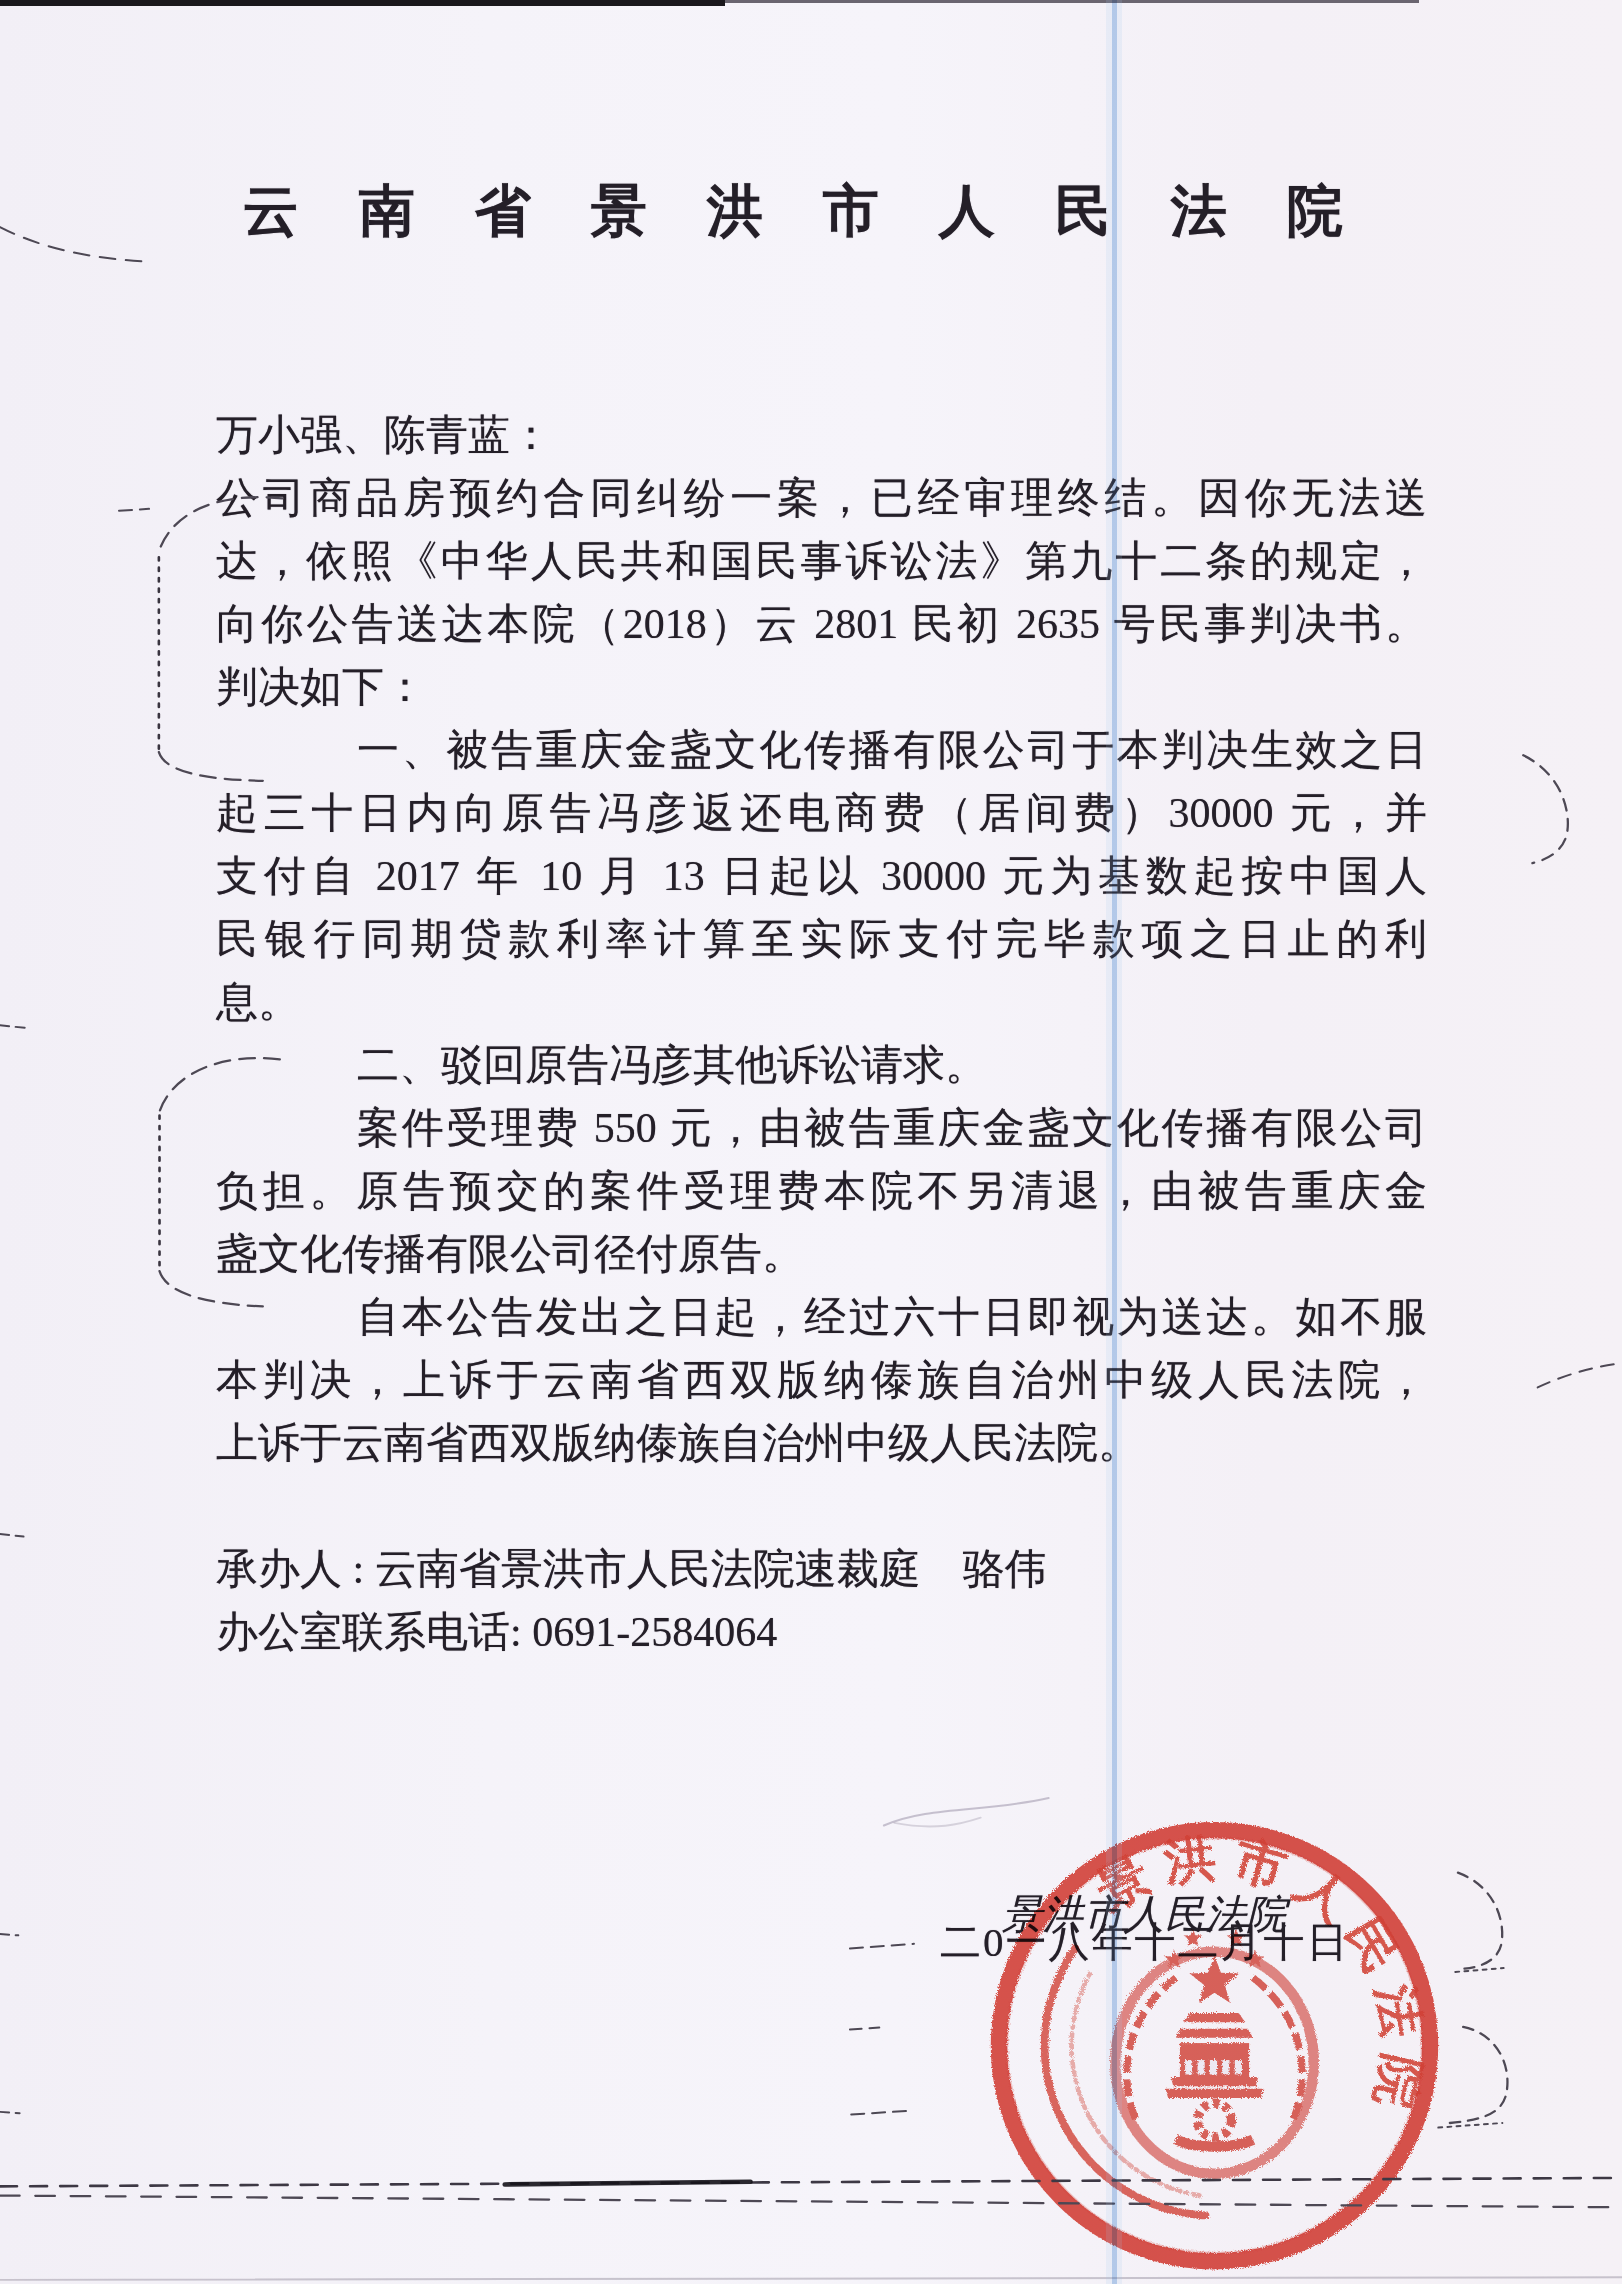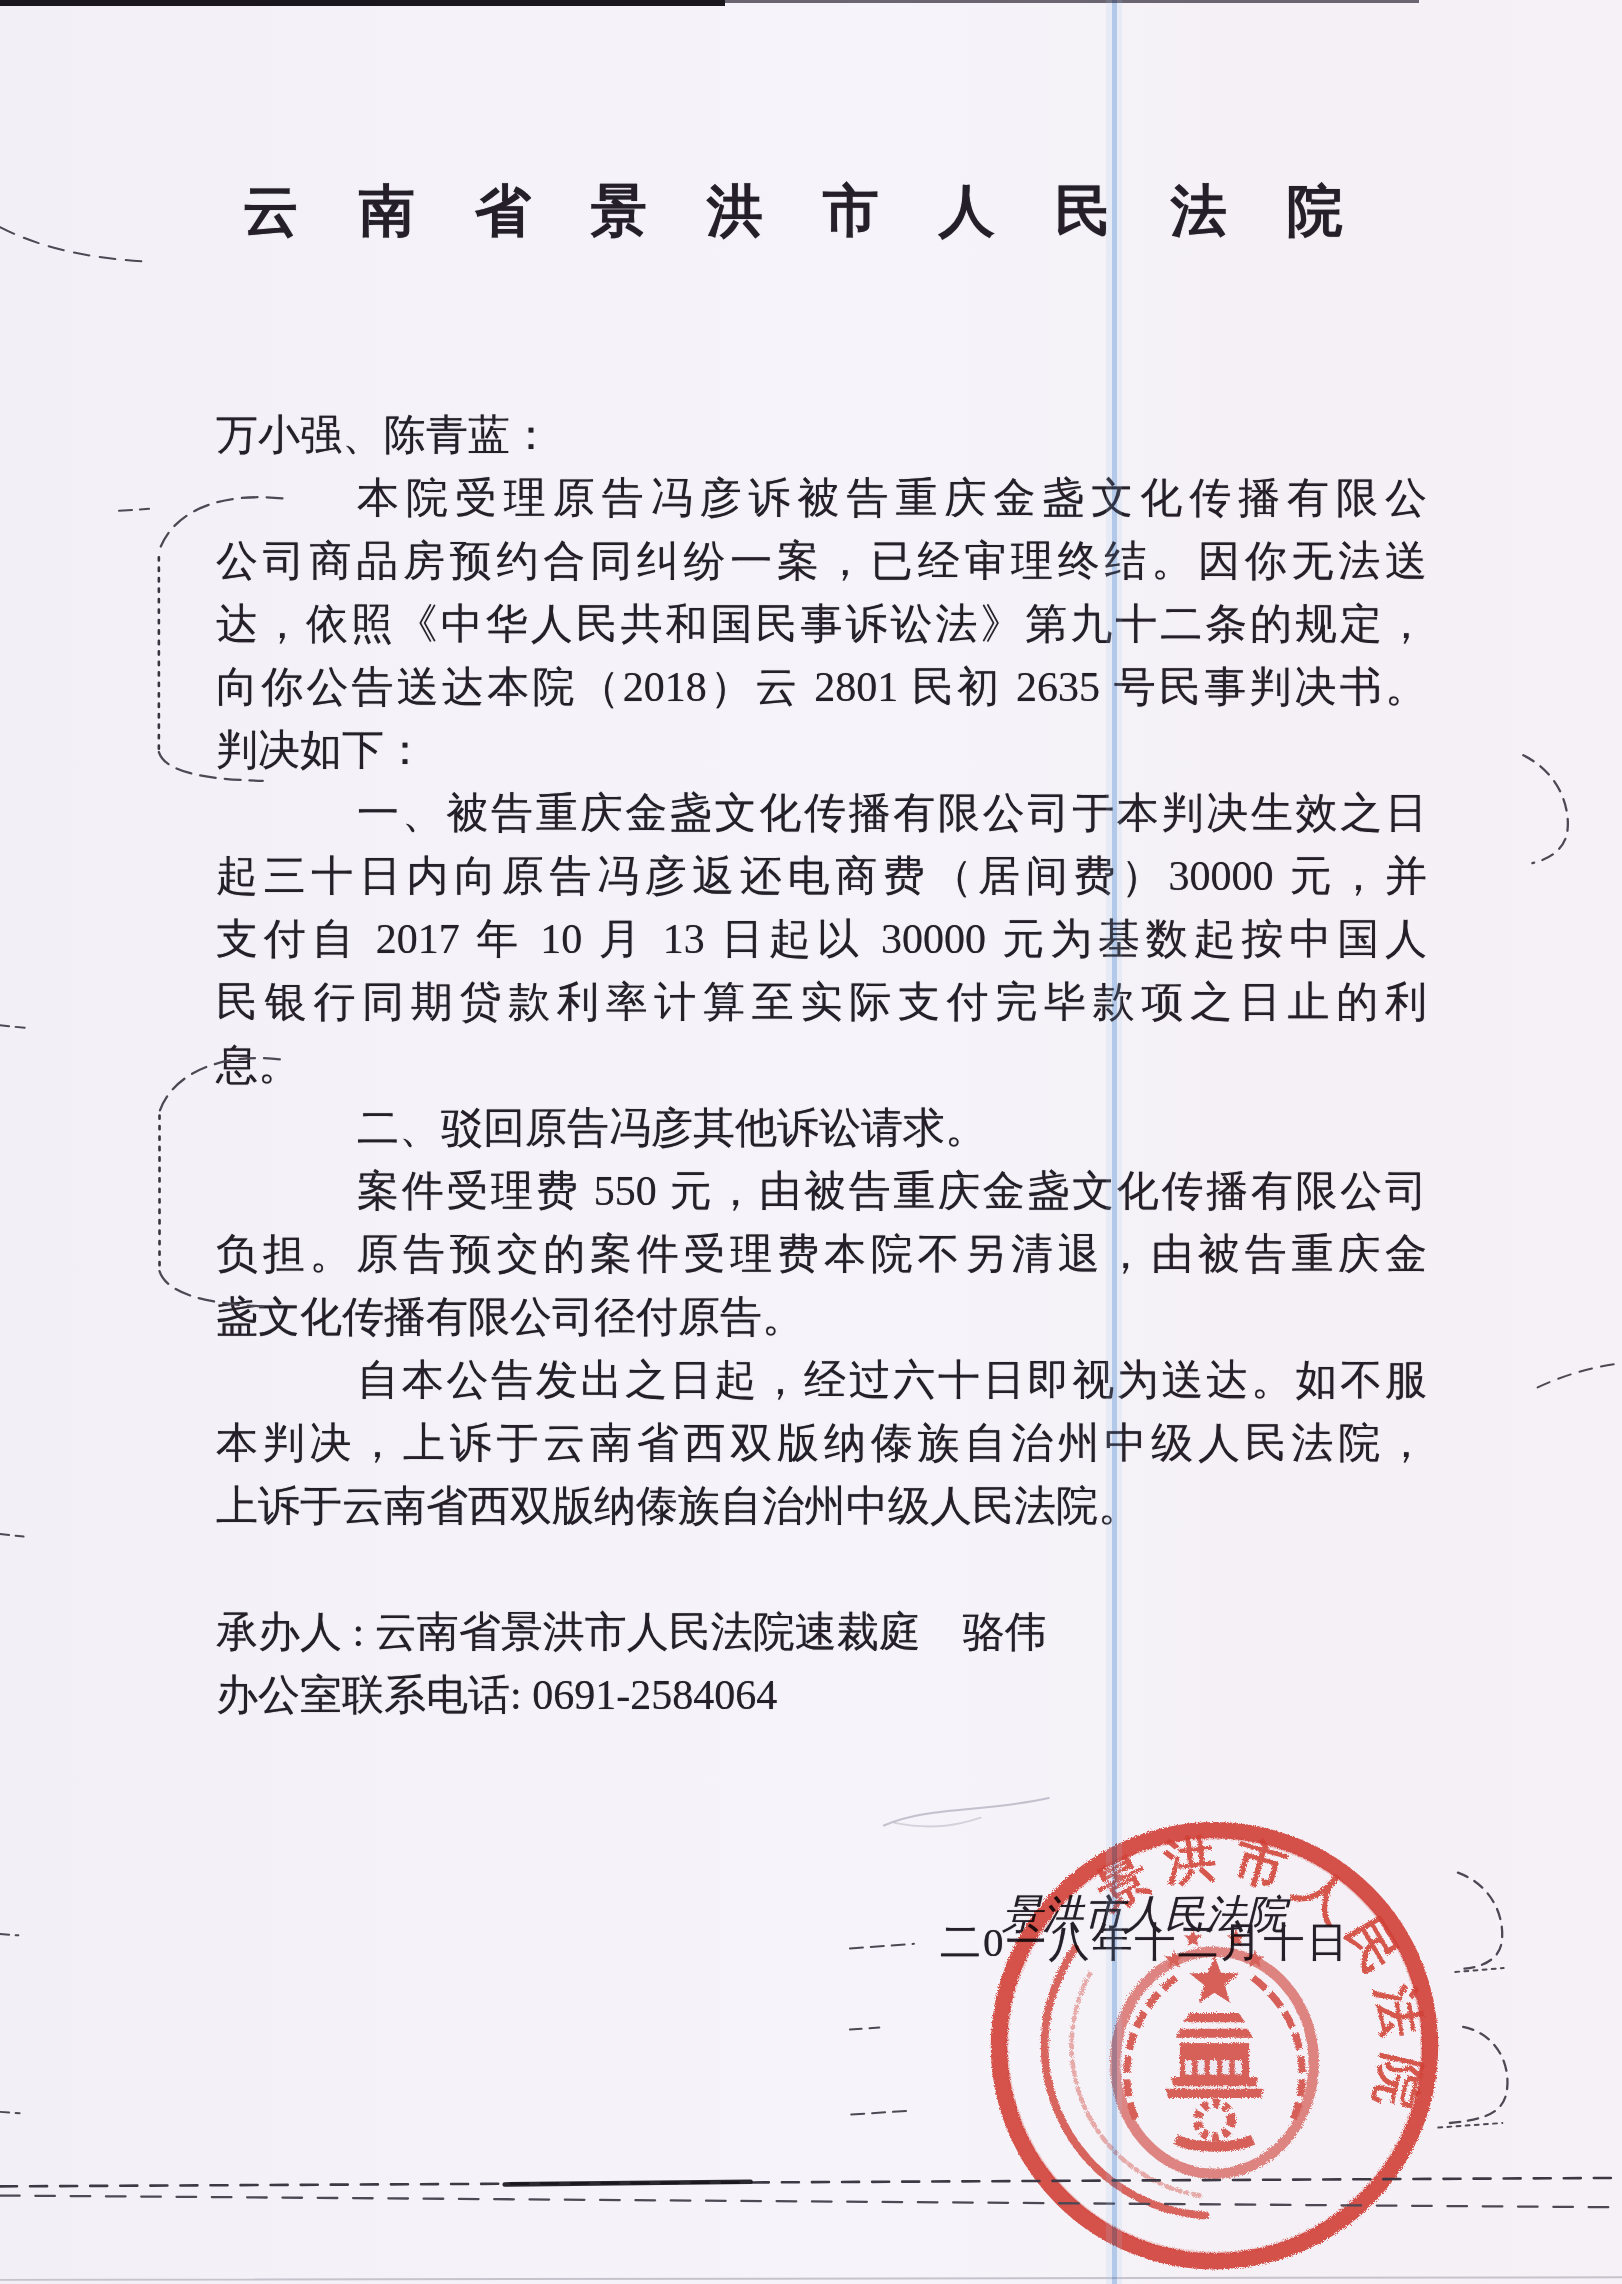--- a/index.html
+++ b/index.html
@@ -71,21 +71,20 @@
     <path d="M 1368 2788 C 1430 2800 1470 2790 1500 2780" stroke="#a59db0" stroke-width="3" opacity=".4"></path>
   </g>
 </svg>
 
 <div class="titles">
   <div class="title1 ink">云南省景洪市人民法院</div>
 </div>
 
 <div class="content">
   <div class="ln ink">万小强、陈青蓝：</div>
-  <div class="ln ink jf ind">本院受理原告冯彦诉被告重庆金盏文化传播有限公</div>
   <div class="ln ink jf">公司商品房预约合同纠纷一案，已经审理终结。因你无法送</div>
   <div class="ln ink jf">达，依照《中华人民共和国民事诉讼法》第九十二条的规定，</div>
   <div class="ln ink jf">向你公告送达本院（2018）云 2801 民初 2635 号民事判决书。</div>
   <div class="ln ink">判决如下：</div>
   <div class="ln ink jf ind">一、被告重庆金盏文化传播有限公司于本判决生效之日</div>
   <div class="ln ink jf">起三十日内向原告冯彦返还电商费（居间费）30000 元，并</div>
   <div class="ln ink jf">支付自 2017 年 10 月 13 日起以 30000 元为基数起按中国人</div>
   <div class="ln ink jf">民银行同期贷款利率计算至实际支付完毕款项之日止的利</div>
   <div class="ln ink">息。</div>
   <div class="ln ink ind">二、驳回原告冯彦其他诉讼请求。</div>

